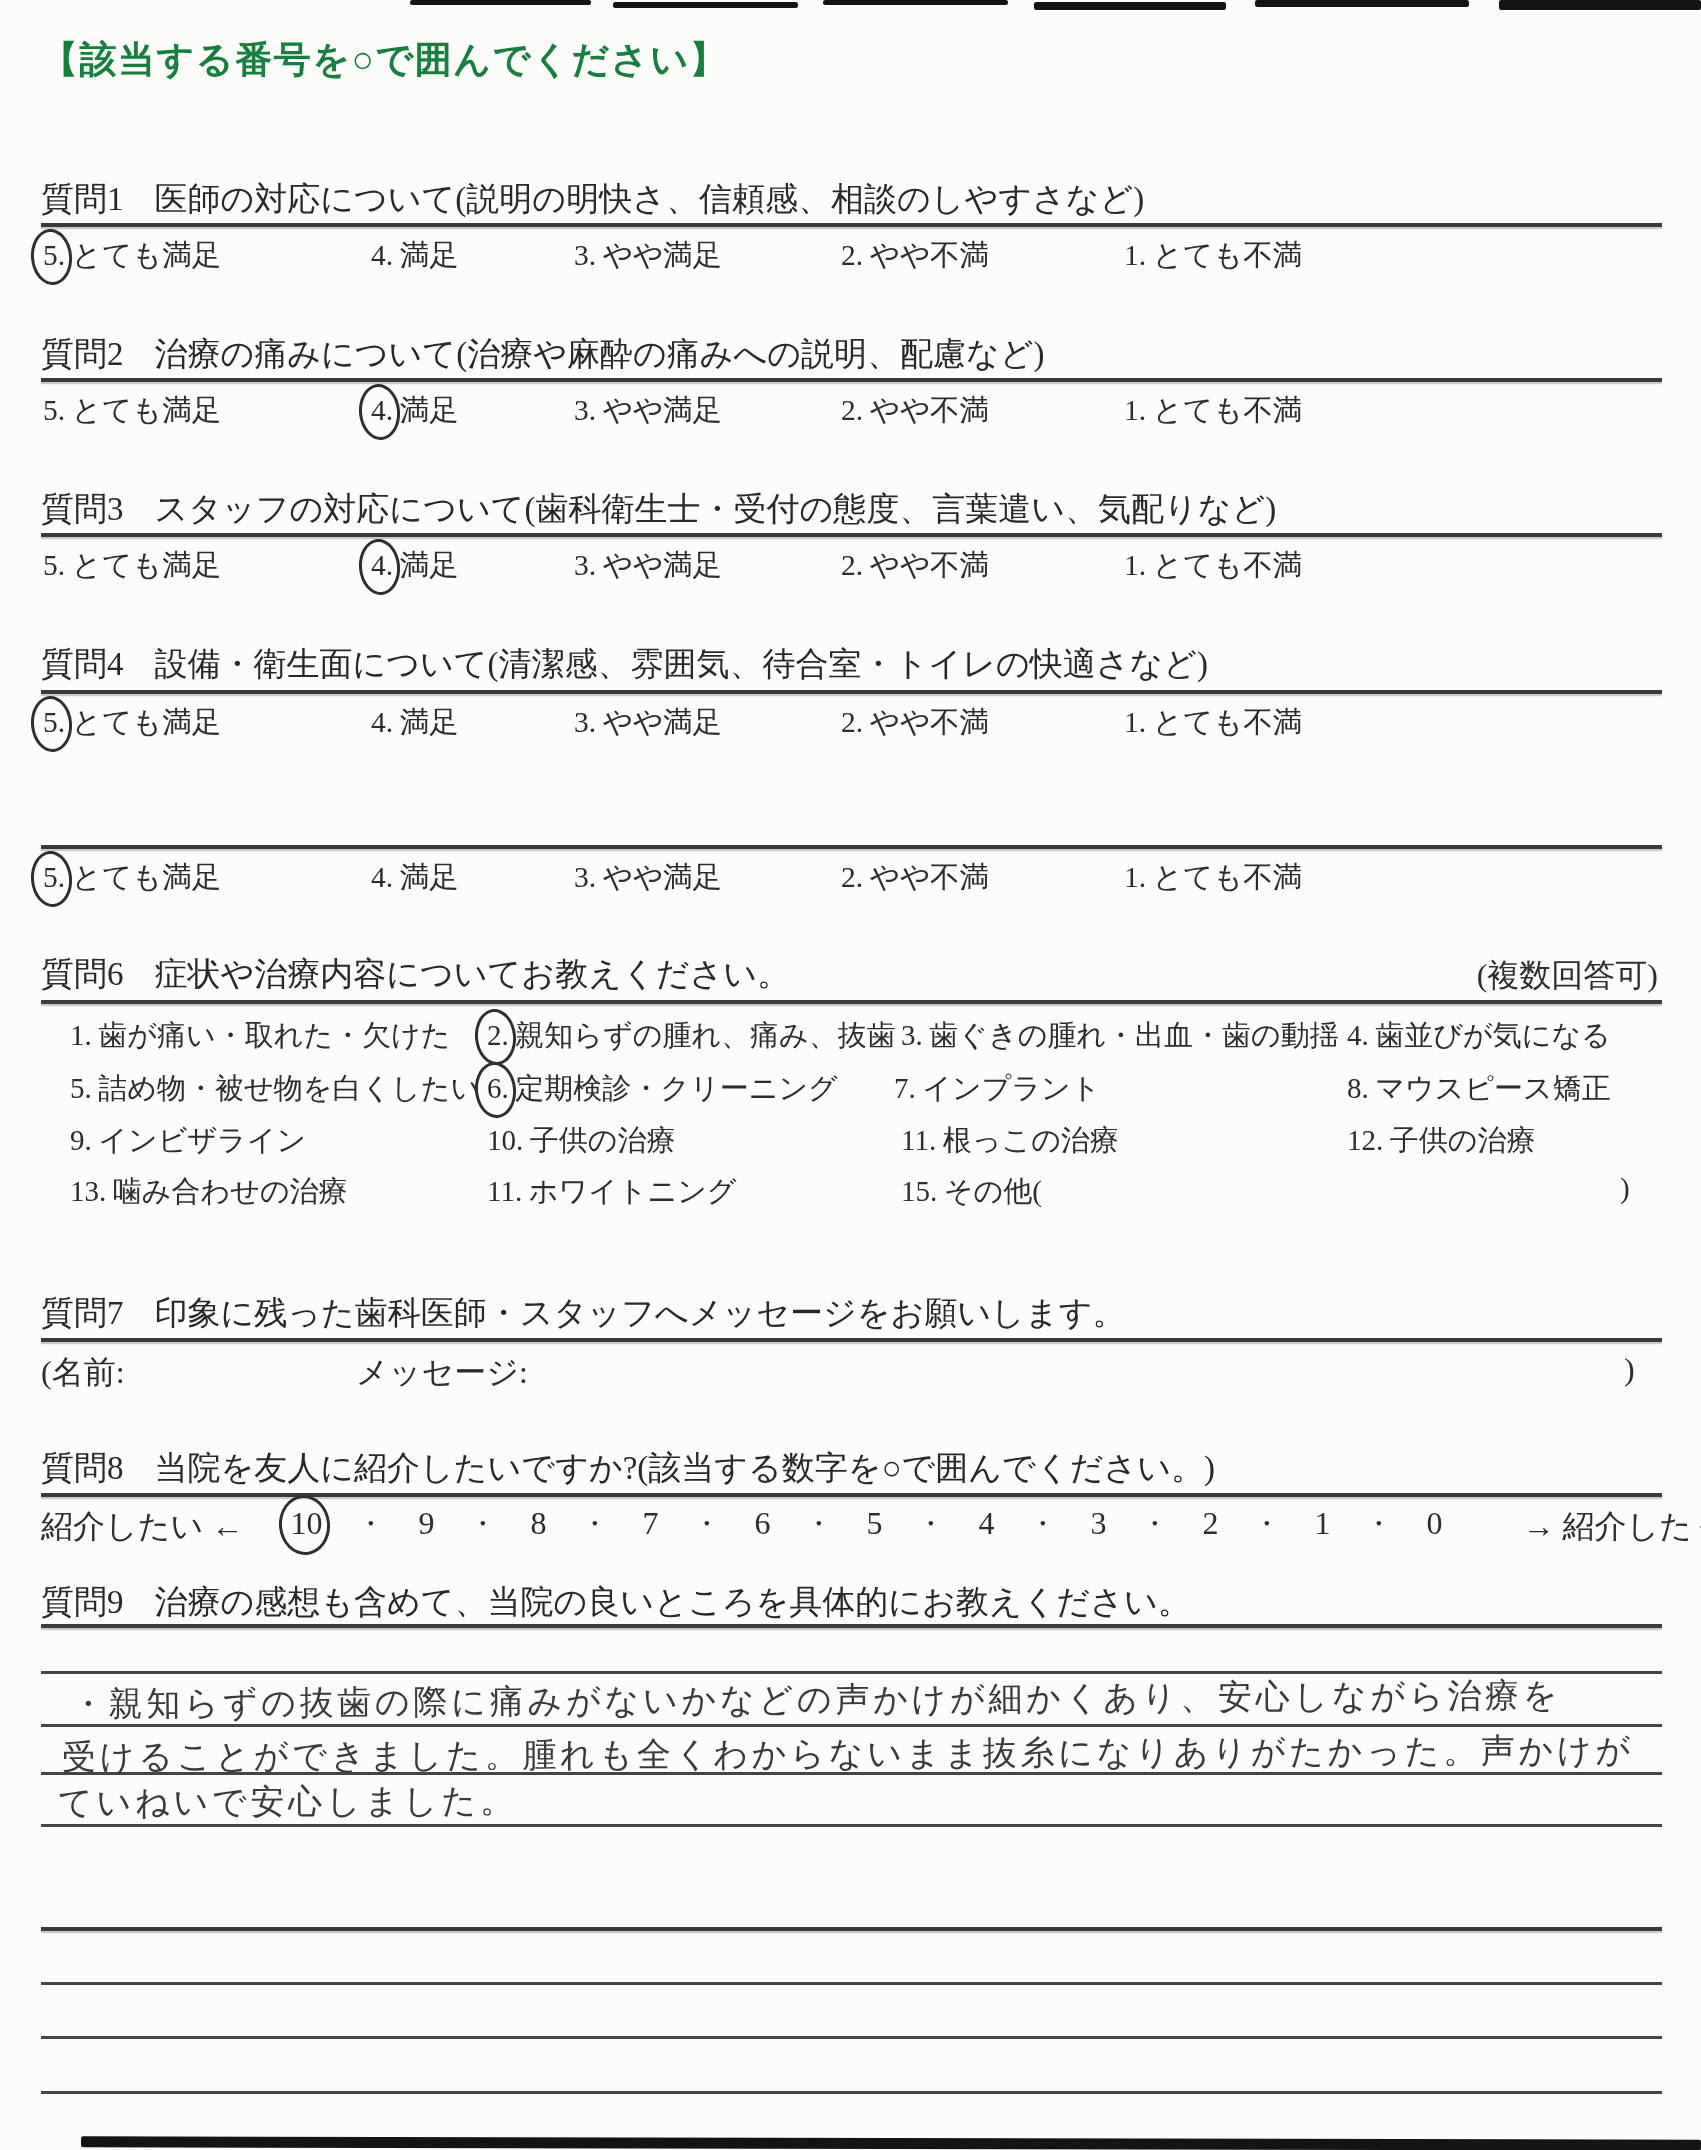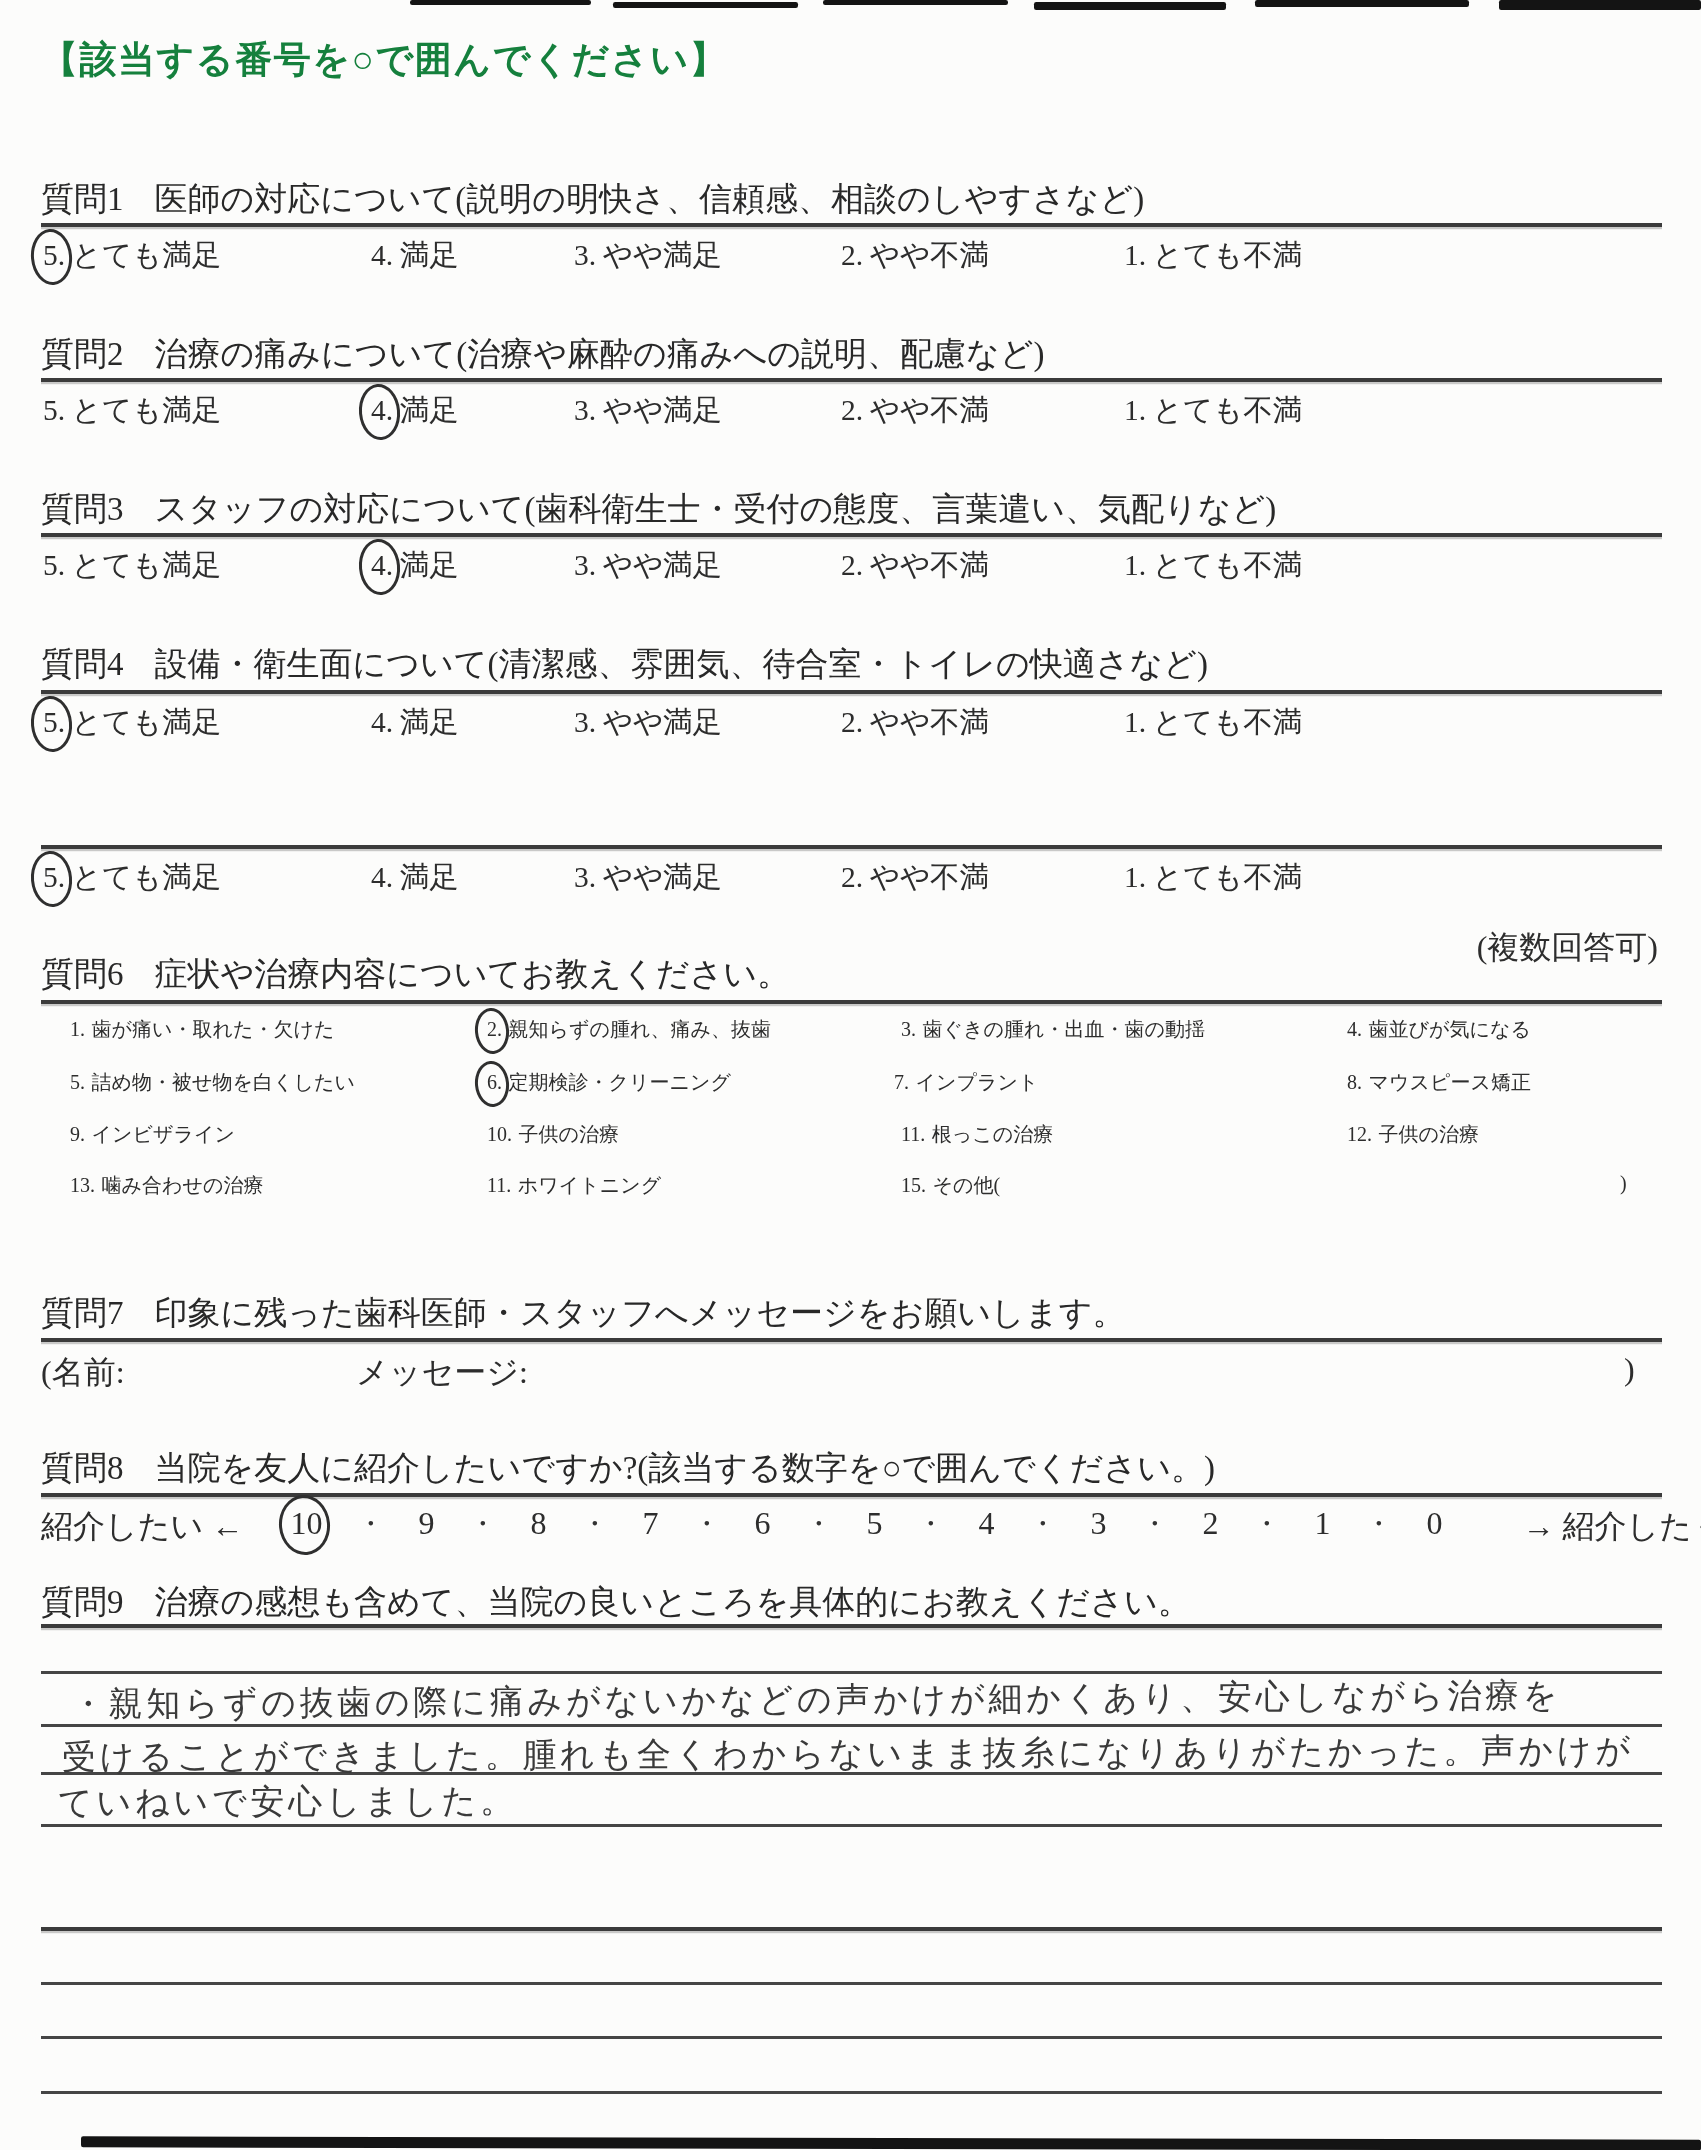--- a/index.html
+++ b/index.html
@@ -10,21 +10,21 @@
   .qhead{font-size:33px;white-space:nowrap;color:#282828;}
   .qnum{display:inline-block;margin-right:31px;}
   .rule{height:3.7px;background:#3b3b3b;left:41px;width:1621px;box-shadow:0 2.2px 0 rgba(70,70,70,.28);}
   .wrule{height:3px;background:#454545;left:41px;width:1621px;}
   .optrow{left:0;width:1701px;height:47px;font-size:29.5px;}
   .opt{position:absolute;white-space:nowrap;}
   .num{position:relative;display:inline-block;}
   .olbl{margin-left:6.6px;}
   .circled::after{content:"";position:absolute;left:-11.8px;top:-9.6px;right:-7.4px;bottom:-13.3px;
       border:3px solid #2f2f2f;border-radius:50%;transform:rotate(-5deg);}
-  .gridrow{left:0;width:1701px;height:41px;font-size:20px;}
+  .gridrow{left:0;width:1701px;height:41px;font-size:29px;}
   .note{font-size:32px;white-space:nowrap;}
   .q7lbls{font-size:32px;}
   .q8row{left:41px;top:1505px;display:flex;align-items:flex-start;gap:34px;font-size:32px;white-space:nowrap;}
   .q8left{margin-right:13.3px;}
   .q8right{margin-left:46px;}
   .dot{font-size:28px;color:#333;}
   .hand{font-size:34px;letter-spacing:3.7px;color:#3a3a3a;white-space:nowrap;
         font-family:"Liberation Serif","DejaVu Serif",serif;}
   .artifact{position:absolute;background:#141414;border-radius:2.2px;}
 </style>
@@ -95,21 +95,21 @@
     <span class="opt" style="left:43px"><span class="num circled">5.</span><span class="olbl">とても満足</span></span>
     <span class="opt" style="left:371px"><span class="num">4.</span><span class="olbl">満足</span></span>
     <span class="opt" style="left:574px"><span class="num">3.</span><span class="olbl">やや満足</span></span>
     <span class="opt" style="left:841px"><span class="num">2.</span><span class="olbl">やや不満</span></span>
     <span class="opt" style="left:1124px"><span class="num">1.</span><span class="olbl">とても不満</span></span>
   </div>
 
   <div class="abs qhead" style="top:952px;left:41px">
     <span class="qnum">質問6</span><span>症状や治療内容についてお教えください。</span>
   </div>
-  <div class="abs note" style="top:926px;right:43px">(複数回答可)</div>
+  <div class="abs note" style="top:954px;right:43px">(複数回答可)</div>
   <div class="abs rule" style="top:1000px"></div>
 
   <div class="abs gridrow" style="top:1016px">
     <span class="opt" style="left:70px"><span class="num">1.</span><span class="olbl">歯が痛い・取れた・欠けた</span></span>
     <span class="opt" style="left:487px"><span class="num circled">2.</span><span class="olbl">親知らずの腫れ、痛み、抜歯</span></span>
     <span class="opt" style="left:901px"><span class="num">3.</span><span class="olbl">歯ぐきの腫れ・出血・歯の動揺</span></span>
     <span class="opt" style="left:1347px"><span class="num">4.</span><span class="olbl">歯並びが気になる</span></span>
   </div>
   <div class="abs gridrow" style="top:1069px">
     <span class="opt" style="left:70px"><span class="num">5.</span><span class="olbl">詰め物・被せ物を白くしたい</span></span>

